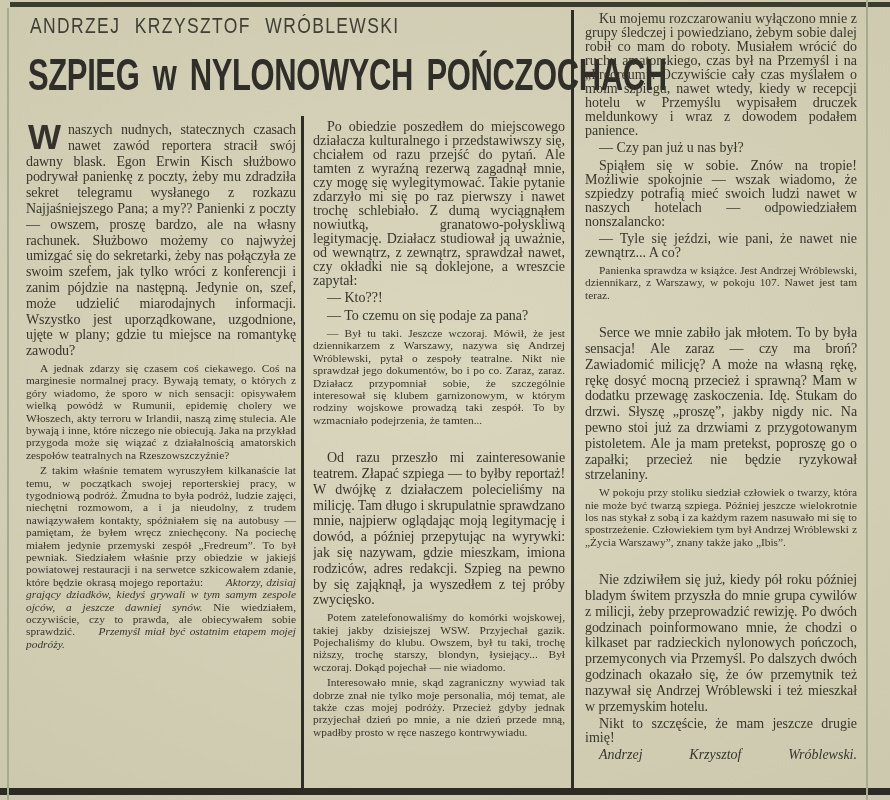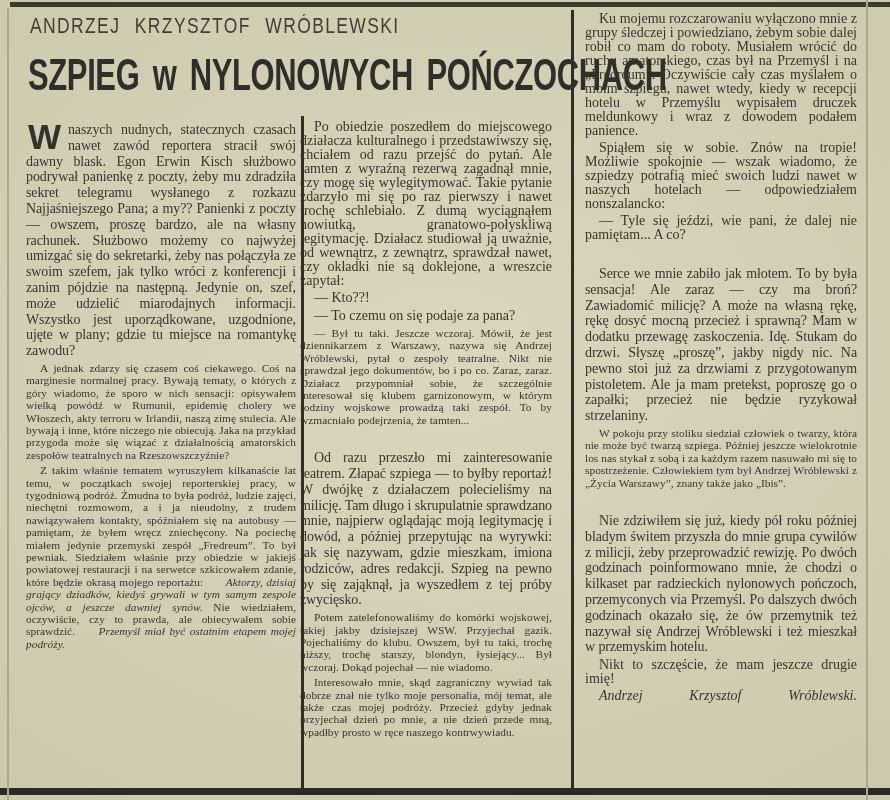--- a/index.html
+++ b/index.html
@@ -61,21 +61,21 @@
   }
 
   
   .col {
     position: absolute;
     text-align: justify;
     overflow: hidden;
     hyphens: auto;
   }
   .col-1 { left: 26px;  top: 122px; width: 270px; height: 662px; }
-  .col-2 { left: 300px; top: 120px; width: 252px; height: 664px; font-family: Liberation Serif, serif; }
+  .col-2 { left: 313px; top: 120px; width: 252px; height: 664px; font-family: Liberation Serif, serif; }
   .col-3 { left: 585px; top: 12px;  width: 272px; height: 772px; }
 
   .para { margin: 0; text-indent: 14px; }
   .para + .para { margin-top: 3px; }
   .size-lg { font-size: 14px;   line-height: 15.8px; letter-spacing: -0.1px; }
   .size-md { font-size: 14px; line-height: 14px; }
   .size-sm { font-size: 11.4px; line-height: 12.4px; }
   .para.size-lg { margin-top: 24px; }
   .para.size-lg:first-child { margin-top: 0; }
   .dialog { margin-top: 6px; margin-bottom: 4px; }
@@ -115,20 +115,22 @@
     <p class="para size-md"><span>Po obiedzie poszedłem do miejscowego działacza kulturalnego i przedstawiwszy się, chciałem od razu przejść do pytań. Ale tamten z wyraźną rezerwą zagadnął mnie, czy mogę się wylegitymować. Takie pytanie zdarzyło mi się po raz pierwszy i nawet trochę schlebiało. Z dumą wyciągnąłem nowiutką, granatowo-połyskliwą legitymację. Działacz studiował ją uważnie, od wewnątrz, z zewnątrz, sprawdzał nawet, czy okładki nie są doklejone, a wreszcie zapytał:</span></p>
     <p class="para size-md dialog"><span>— Kto??!</span></p>
     <p class="para size-md dialog"><span>— To czemu on się podaje za pana?</span></p>
     <p class="para size-sm"><span>— Był tu taki. Jeszcze wczoraj. Mówił, że jest dziennikarzem z Warszawy, nazywa się Andrzej Wróblewski, pytał o zespoły teatralne. Nikt nie sprawdzał jego dokumentów, bo i po co. Zaraz, zaraz. Działacz przypomniał sobie, że szczególnie interesował się klubem garnizonowym, w którym rodziny wojskowe prowadzą taki zespół. To by wzmacniało podejrzenia, że tamten...</span></p>
     <p class="para size-lg"><span>Od razu przeszło mi zainteresowanie teatrem. Złapać szpiega — to byłby reportaż! W dwójkę z działaczem polecieliśmy na milicję. Tam długo i skrupulatnie sprawdzano mnie, najpierw oglądając moją legitymację i dowód, a później przepytując na wyrywki: jak się nazywam, gdzie mieszkam, imiona rodziców, adres redakcji. Szpieg na pewno by się zająknął, ja wyszedłem z tej próby zwycięsko.</span></p>
     <p class="para size-sm"><span>Potem zatelefonowaliśmy do komórki wojskowej, takiej jakby dzisiejszej WSW. Przyjechał gazik. Pojechaliśmy do klubu. Owszem, był tu taki, trochę niższy, trochę starszy, blondyn, łysiejący... Był wczoraj. Dokąd pojechał — nie wiadomo.</span></p>
     <p class="para size-sm"><span>Interesowało mnie, skąd zagraniczny wywiad tak dobrze znał nie tylko moje personalia, mój temat, ale także czas mojej podróży. Przecież gdyby jednak przyjechał dzień po mnie, a nie dzień przede mną, wpadłby prosto w ręce naszego kontrwywiadu.</span></p>
   </div>
 <div class="col col-3">
     <p class="para size-md"><span>Ku mojemu rozczarowaniu wyłączono mnie z grupy śledczej i powiedziano, żebym sobie dalej robił co mam do roboty. Musiałem wrócić do ruchu amatorskiego, czas był na Przemyśl i na „Fredreum”. Oczywiście cały czas myślałem o moim szpiegu, nawet wtedy, kiedy w recepcji hotelu w Przemyślu wypisałem druczek meldunkowy i wraz z dowodem podałem panience.</span></p>
+    <p class="para size-md dialog"><span>— Czy pan już u nas był?</span></p>
     <p class="para size-md"><span>Spiąłem się w sobie. Znów na tropie! Możliwie spokojnie — wszak wiadomo, że szpiedzy potrafią mieć swoich ludzi nawet w naszych hotelach — odpowiedziałem nonszalancko:</span></p>
-    <p class="para size-md dialog"><span>— Tyle się jeździ, wie pani, że dalej nie pamiętam... A co?</span></p>
+    <p class="para size-md dialog"><span>— Tyle się jeździ, wie pani, że nawet nie zewnątrz... A co?</span></p>
+    <p class="para size-sm"><span>Panienka sprawdza w książce. Jest Andrzej Wróblewski, dziennikarz, z Warszawy, w pokoju 107. Nawet jest tam teraz.</span></p>
     <p class="para size-lg"><span>Serce we mnie zabiło jak młotem. To by była sensacja! Ale zaraz — czy ma broń? Zawiadomić milicję? A może na własną rękę, rękę dosyć mocną przecież i sprawną? Mam w dodatku przewagę zaskoczenia. Idę. Stukam do drzwi. Słyszę „proszę”, jakby nigdy nic. Na pewno stoi już za drzwiami z przygotowanym pistoletem. Ale ja mam pretekst, poproszę go o zapałki; przecież nie będzie ryzykował strzelaniny.</span></p>
     <p class="para size-sm"><span>W pokoju przy stoliku siedział człowiek o twarzy, która nie może być twarzą szpiega. Później jeszcze wielokrotnie los nas stykał z sobą i za każdym razem nasuwało mi się to spostrzeżenie. Człowiekiem tym był Andrzej Wróblewski z „Życia Warszawy”, znany także jako „Ibis”.</span></p>
     <p class="para size-lg"><span>Nie zdziwiłem się już, kiedy pół roku później bladym świtem przyszła do mnie grupa cywilów z milicji, żeby przeprowadzić rewizję. Po dwóch godzinach poinformowano mnie, że chodzi o kilkaset par radzieckich nylonowych pończoch, przemyconych via Przemyśl. Po dalszych dwóch godzinach okazało się, że ów przemytnik też nazywał się Andrzej Wróblewski i też mieszkał w przemyskim hotelu.</span></p>
     <p class="para size-md"><span>Nikt to szczęście, że mam jeszcze drugie imię!</span></p>
     <p class="para size-md spread"><span>Andrzej Krzysztof Wróblewski.</span></p>
   </div>
 
 </body></html>

